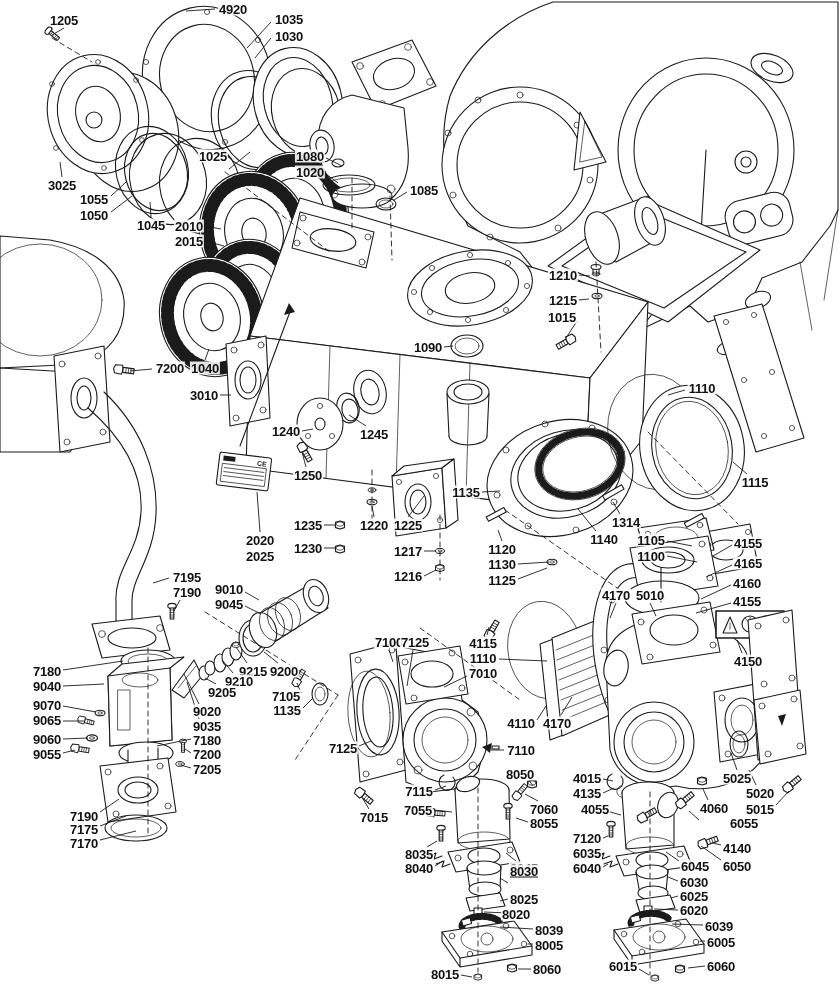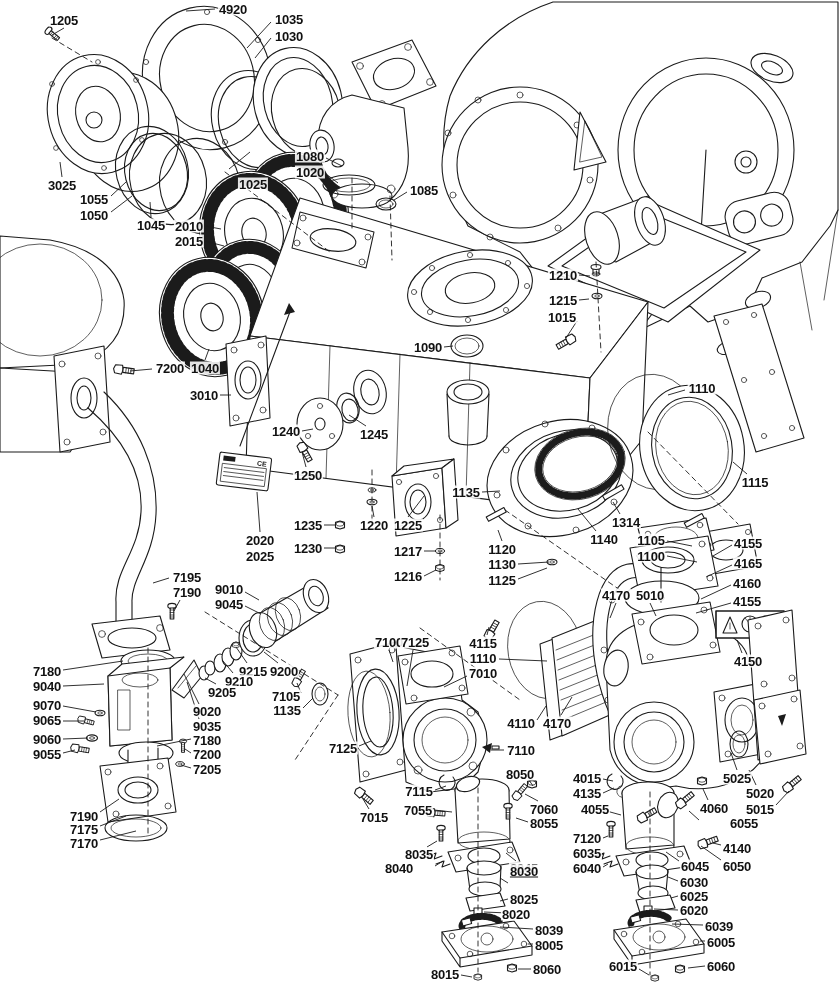--- a/index.html
+++ b/index.html
@@ -718,21 +718,21 @@
 
 <div id="label-layer">
       <div class="part-label" style="left: 64px; top: 20px;">1205</div>
       <div class="part-label" style="left: 233px; top: 9px;">4920</div>
       <div class="part-label" style="left: 289px; top: 19px;">1035</div>
       <div class="part-label" style="left: 289px; top: 36px;">1030</div>
       <div class="part-label" style="left: 62px; top: 185px;">3025</div>
       <div class="part-label" style="left: 94px; top: 199px;">1055</div>
       <div class="part-label" style="left: 94px; top: 215px;">1050</div>
       <div class="part-label" style="left: 151px; top: 225px;">1045</div>
-      <div class="part-label" style="left: 213px; top: 184px; margin-left: 40px;">1025</div>
+      <div class="part-label" style="left: 213px; top: 156px;">1025</div>
       <div class="part-label" style="left: 189px; top: 226px;">2010</div>
       <div class="part-label" style="left: 189px; top: 241px;">2015</div>
       <div class="part-label" style="left: 310px; top: 156px;">1080</div>
       <div class="part-label" style="left: 310px; top: 172px;">1020</div>
       <div class="part-label" style="left: 424px; top: 190px;">1085</div>
       <div class="part-label" style="left: 563px; top: 275px;">1210</div>
       <div class="part-label" style="left: 563px; top: 300px;">1215</div>
       <div class="part-label" style="left: 562px; top: 317px;">1015</div>
       <div class="part-label" style="left: 428px; top: 347px;">1090</div>
       <div class="part-label" style="left: 170px; top: 368px;">7200</div>
@@ -802,21 +802,21 @@
       <div class="part-label" style="left: 521px; top: 723px;">4110</div>
       <div class="part-label" style="left: 557px; top: 723px;">4170</div>
       <div class="part-label" style="left: 521px; top: 750px;">7110</div>
       <div class="part-label" style="left: 520px; top: 774px;">8050</div>
       <div class="part-label" style="left: 419px; top: 791px;">7115</div>
       <div class="part-label" style="left: 374px; top: 817px;">7015</div>
       <div class="part-label" style="left: 418px; top: 810px;">7055</div>
       <div class="part-label" style="left: 544px; top: 809px;">7060</div>
       <div class="part-label" style="left: 544px; top: 823px;">8055</div>
       <div class="part-label" style="left: 419px; top: 854px;">8035</div>
-      <div class="part-label" style="left: 399px; top: 868px;">8040</div>
+      <div class="part-label" style="left: 419px; top: 868px;">8040</div>
       <div class="part-label" style="left: 524px; top: 868px;">8045</div>
       <div class="part-label" style="left: 524px; top: 871px; text-decoration: underline;">8030</div>
       <div class="part-label" style="left: 524px; top: 899px;">8025</div>
       <div class="part-label" style="left: 516px; top: 914px; text-align: right;">8020</div>
       <div class="part-label" style="left: 549px; top: 930px;">8039</div>
       <div class="part-label" style="left: 549px; top: 945px;">8005</div>
       <div class="part-label" style="left: 445px; top: 974px;">8015</div>
       <div class="part-label" style="left: 547px; top: 969px;">8060</div>
       <div class="part-label" style="left: 587px; top: 778px;">4015</div>
       <div class="part-label" style="left: 587px; top: 793px;">4135</div>

